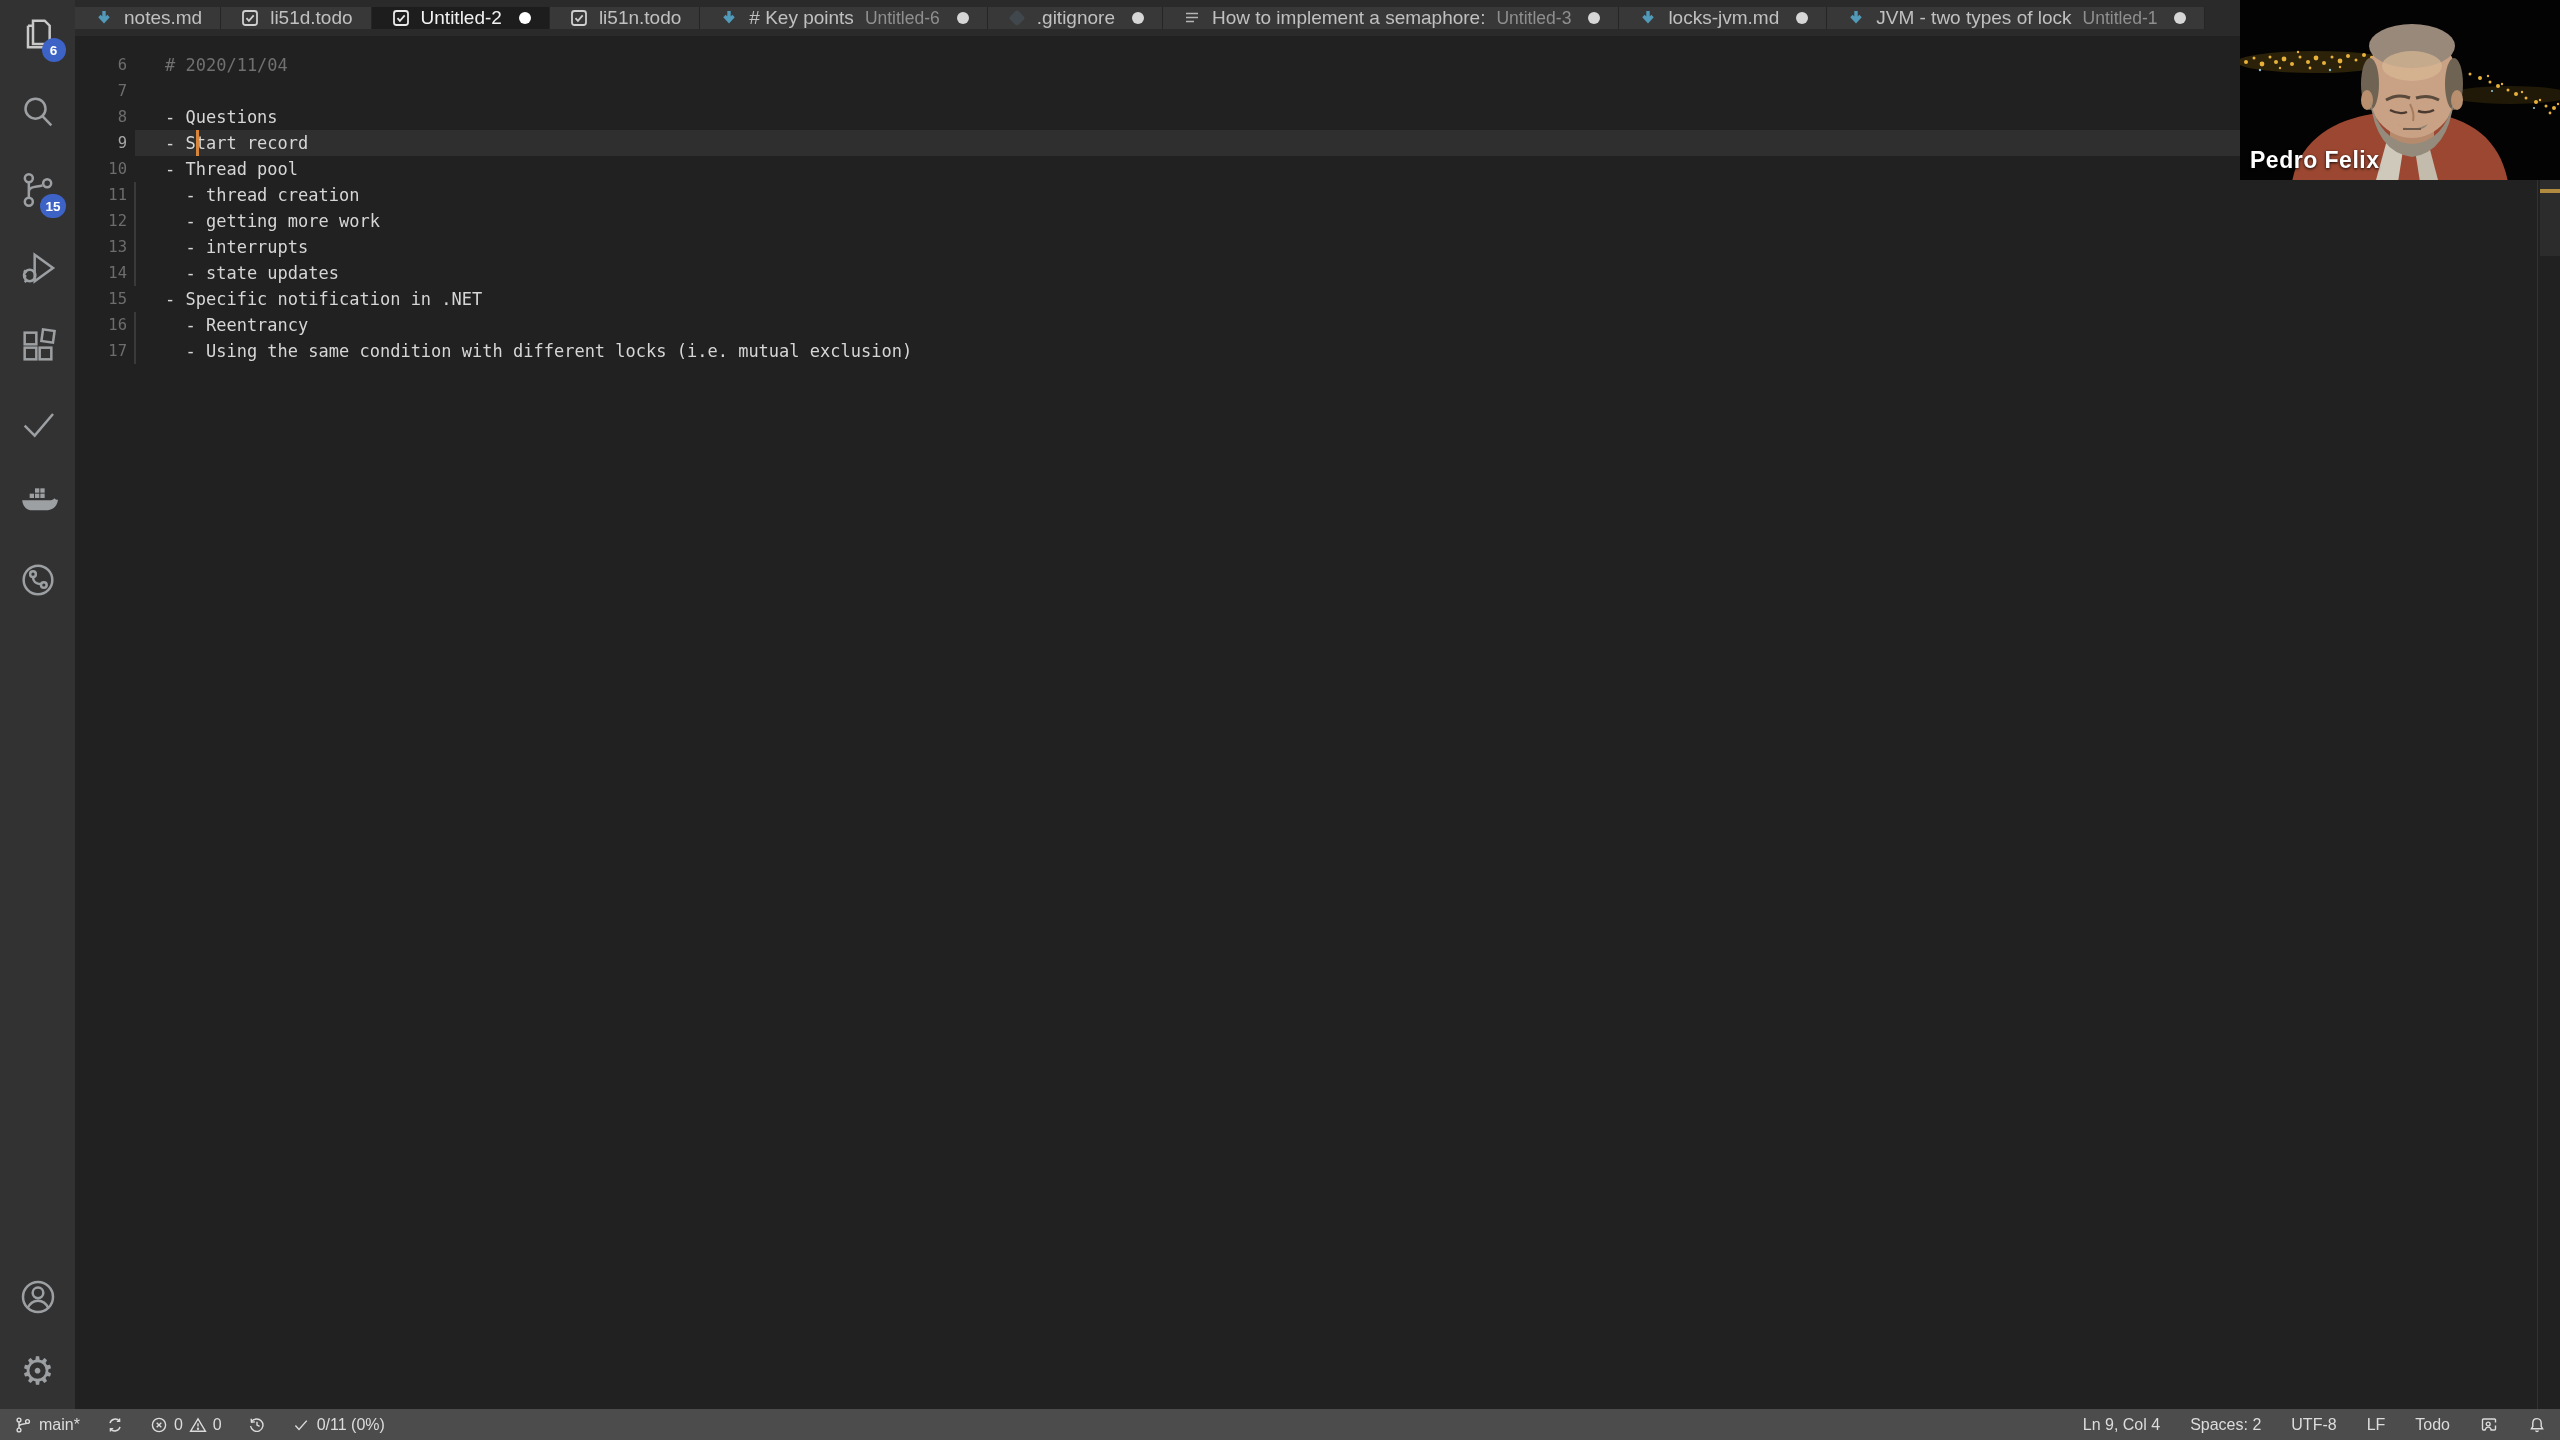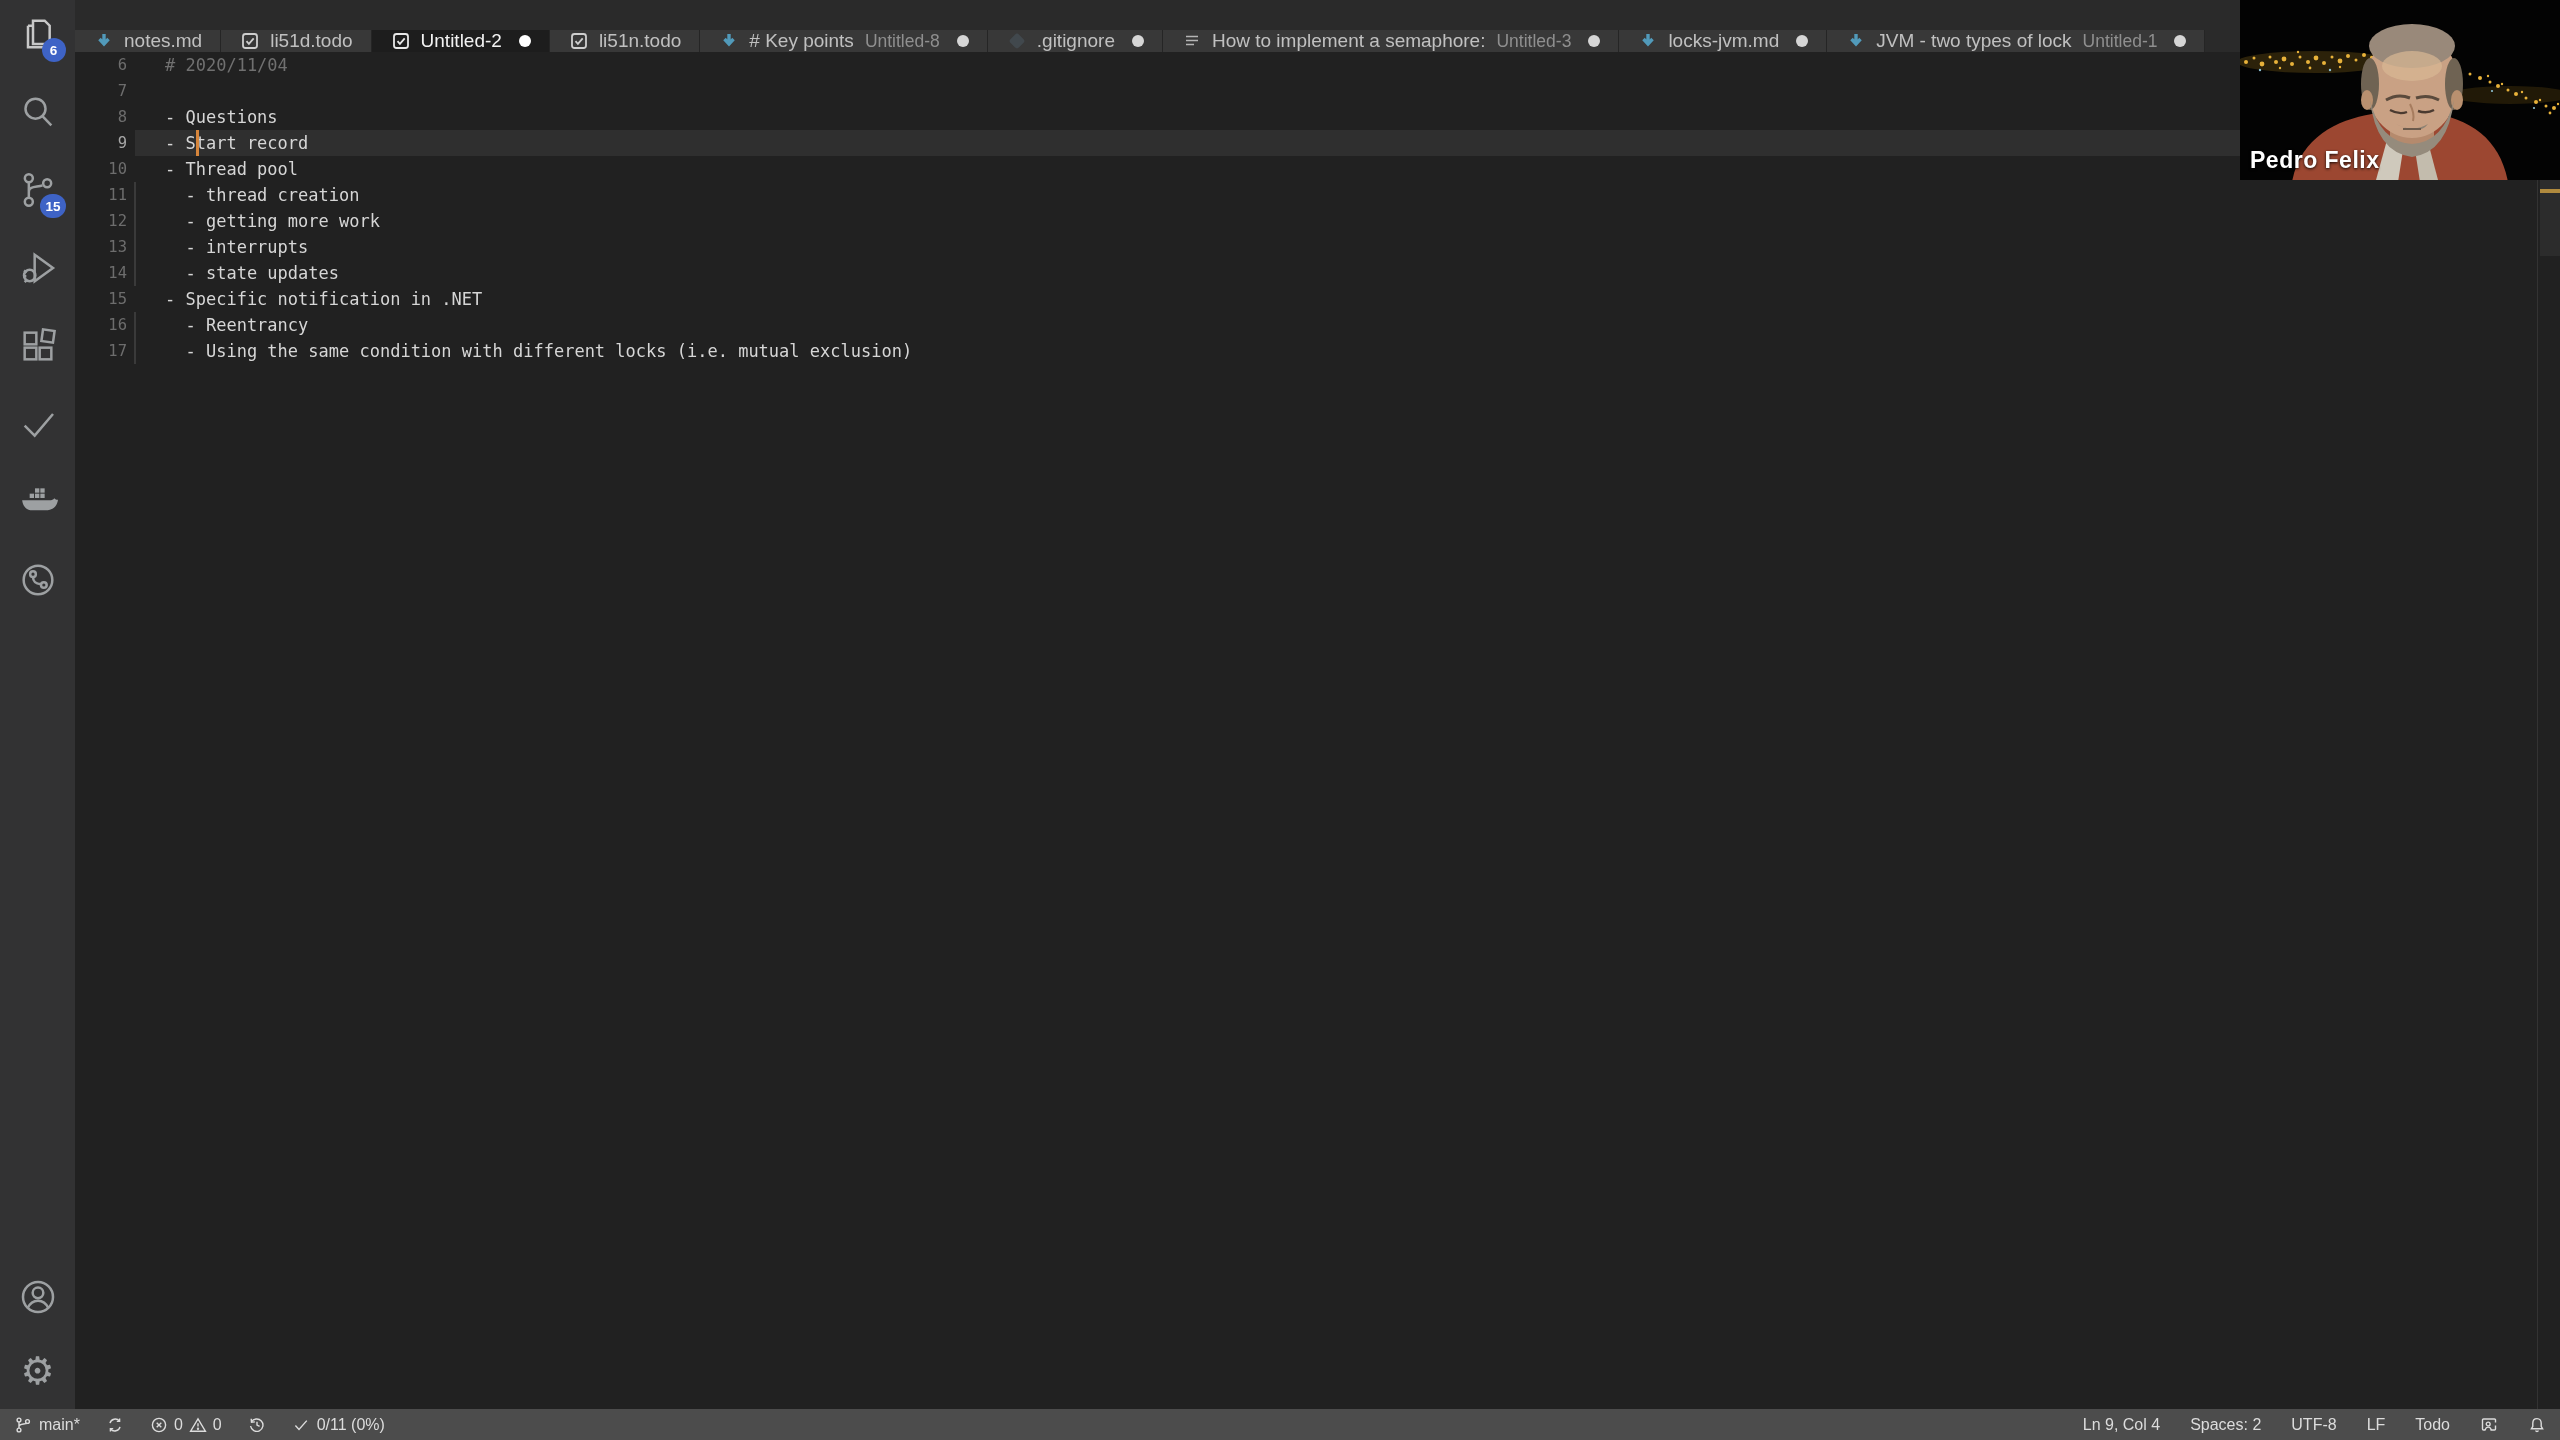--- a/index.html
+++ b/index.html
@@ -23,22 +23,22 @@
   .ab-item .filled { fill:#9da0a2; stroke:none; }
   .badge {
     position:absolute; right:-6px; bottom:-4px; min-width:24px; height:24px; padding:0 5px;
     background:#3e63c6; color:#fff; border-radius:12px; font-size:13.5px; font-weight:bold;
     display:flex; align-items:center; justify-content:center;
   }
   .gear-glyph { font-size:38px; color:#9da0a2; line-height:1; font-family:"DejaVu Sans", sans-serif; }
 
   
   .tab-bar {
-    position:absolute; left:75px; right:0; top:0; height:52px; background:#2a2a2a;
-    display:flex; align-items:flex-end; overflow:hidden;
+    position:absolute; left:75px; right:0; top:0; height:36px; background:#2a2a2a;
+    display:flex; align-items:center; overflow:hidden;
   }
   .tab {
     display:flex; align-items:center; gap:9px; padding:0 18px; background:#383838;
     border-right:1px solid #252525; color:#c0c0c0; font-size:19px; white-space:nowrap; cursor:pointer;
   }
   .tab.active { background:#1d1d1d; color:#f2f2f2; }
   .tab .desc { color:#8f8f8f; font-size:17.5px; margin-left:2px; }
   .tab-icon { width:22px; height:22px; display:inline-flex; align-items:center; justify-content:center; }
   .tab-icon svg { width:20px; height:20px; }
   .dirty-dot { width:12px; height:12px; border-radius:50%; background:#d6d6d6; margin-left:8px; }
@@ -230,21 +230,21 @@
       </span>
       <span>li51n.todo</span>
     </div>
     <div class="tab">
       <span class="tab-icon">
         <svg viewBox="0 0 20 20">
             <path d="M10 3 v8 M5.5 8 l4.5 5 l4.5 -5" stroke="#519aba" stroke-width="3.4" fill="none"></path>
           </svg>
       </span>
       <span># Key points</span>
-      <span class="desc">Untitled-8</span>
+      <span class="desc">Untitled-6</span>
       <span class="dirty-dot"></span>
     </div>
     <div class="tab">
       <span class="tab-icon">
         <svg viewBox="0 0 20 20">
             <rect x="4" y="4" width="12" height="12" rx="3" transform="rotate(45 10 10)" fill="#41484d"></rect>
           </svg>
       </span>
       <span>.gitignore</span>
       <span class="dirty-dot"></span>

